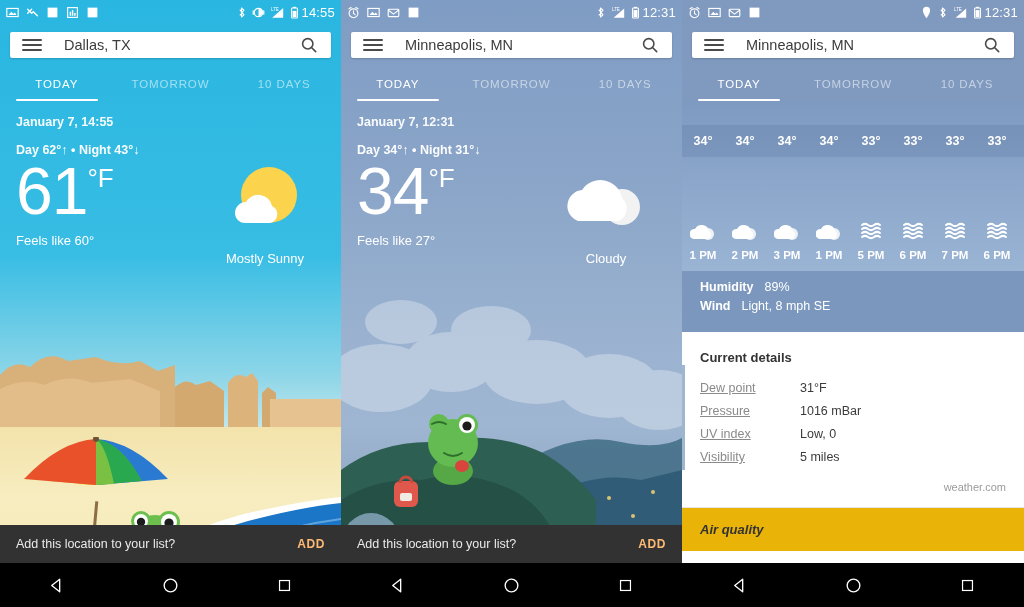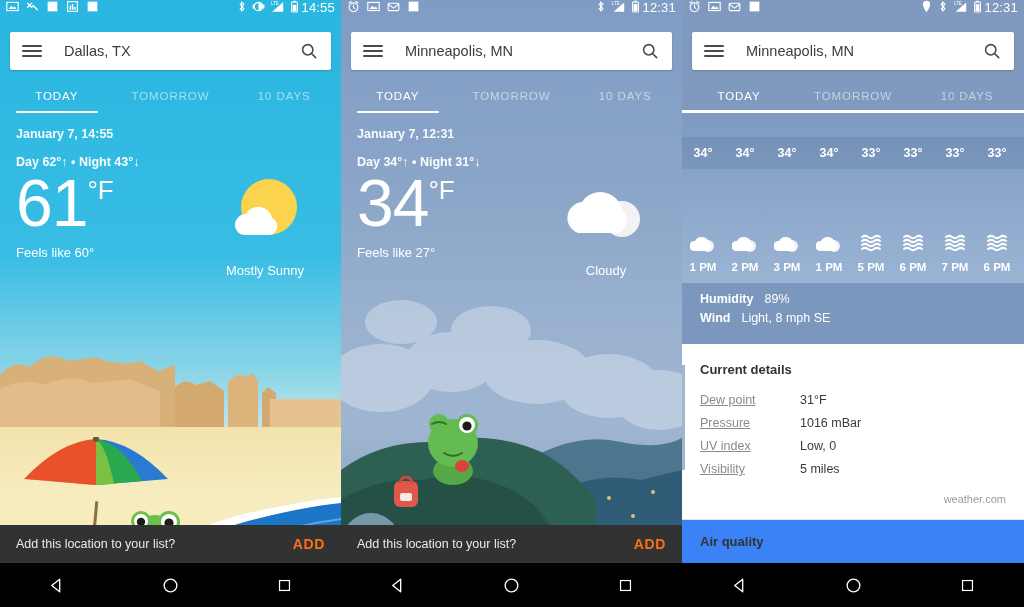--- a/index.html
+++ b/index.html
@@ -9,33 +9,33 @@
     font-family: "Liberation Sans", sans-serif;
     overflow: hidden;
   }
   .screens { display: flex; width: 1024px; height: 607px; }
   .phone { position: relative; width: 341px; height: 607px; overflow: hidden; }
   .phone.p3 { width: 342px; }
 
   
   .statusbar {
     position: relative; height: 24px; width: 100%;
-    display: flex; align-items: flex-start; padding: 0 6px;
+    display: flex; align-items: center; padding: 5px 6px;
     font-size: 12.5px; color: #fff; z-index: 30;
   }
   .sb-left { display: flex; align-items: center; gap: 7px; }
   .sb-right { margin-left: auto; display: flex; align-items: center; gap: 5px; }
   .sb-time { font-size: 13px; letter-spacing: .2px; padding-left: 2px; }
   .sbi { display: inline-flex; align-items: center; justify-content: center; }
   .sbi svg { display: block; }
 
   
   .toolbar { position: relative; padding: 8px 10px 0 10px; z-index: 20; }
   .searchbar {
-    height: 38px; background: #fff; border-radius: 2px;
+    height: 26px; background: #fff; border-radius: 2px;
     display: flex; align-items: center; padding: 0 12px;
     box-shadow: 0 1px 2px rgba(0,0,0,.18);
   }
   .hamburger { width: 20px; display: flex; flex-direction: column; gap: 3px; cursor: pointer; }
   .hamburger i { display: block; height: 2px; background: #4a4a4a; border-radius: 1px; }
   .loc-text { flex: 1; padding-left: 22px; font-size: 14.5px; color: #3c3c3c; }
   .search-ic { width: 20px; height: 20px; }
 
   
   .tabs { position: relative; display: flex; height: 34px; z-index: 20; margin-top: 9px; }
@@ -102,31 +102,31 @@
   .p3 .hw .line { margin-bottom: 5px; display:flex; }
   .p3 .hw .lbl { font-weight: bold; margin-right: 11px; }
   .p3 .card { background:#fff; padding: 18px 18px 8px 18px; }
   .p3 .card h3 { font-size: 13px; color:#333; font-weight:bold; }
   .p3 .det { margin-top: 16px; }
   .p3 .det .drow { display:flex; font-size:12.5px; margin-bottom:9px; }
   .p3 .det .dk { width: 100px; color:#8a8a8a;text-decoration:underline; }
   .p3 .det .dv { color:#3b3b3b; }
   .p3 .attrib { text-align:right; font-size:11px; color:#9b9b9b; padding: 8px 0 6px 0; }
   .p3 .divider { height:1px; background:#e4e4e4; }
-  .p3 .card2 { background:#3b82f6; padding: 14px 18px; }
+  .p3 .card2 { background:#eab308; padding: 14px 18px; font-style: italic; }
   .p3 .card2 h3 { font-size: 13px; color:#333; font-weight:bold; }
   .p3 .scrollbar { position:absolute; left:0; top:365px; width:3px; height:105px; background:#9fb6cf; }
 
   
   .snackbar {
     position:absolute; left:0; right:0; bottom:44px; height:38px; background:#323232;
     display:flex; align-items:center; padding: 8px 16px; z-index: 25;
   }
   .snackbar .txt { flex:1; color:#eaeaea; font-size:12.5px; }
-  .snackbar .add { color:#f97316; font-size:14px; font-weight:bold; letter-spacing:.6px; }
+  .snackbar .add { color:#fdba74; font-size:12px; font-weight:bold; letter-spacing:.6px; }
 
   
   .navbar {
     position:absolute; left:0; right:0; bottom:0; height:44px; background:#000;
     display:flex; align-items:center; justify-content:space-around; z-index: 25;
   }
   .navbar .nb { width:34px; height:34px; display:flex; align-items:center; justify-content:center; }
 </style>
 </head>
 <body>

